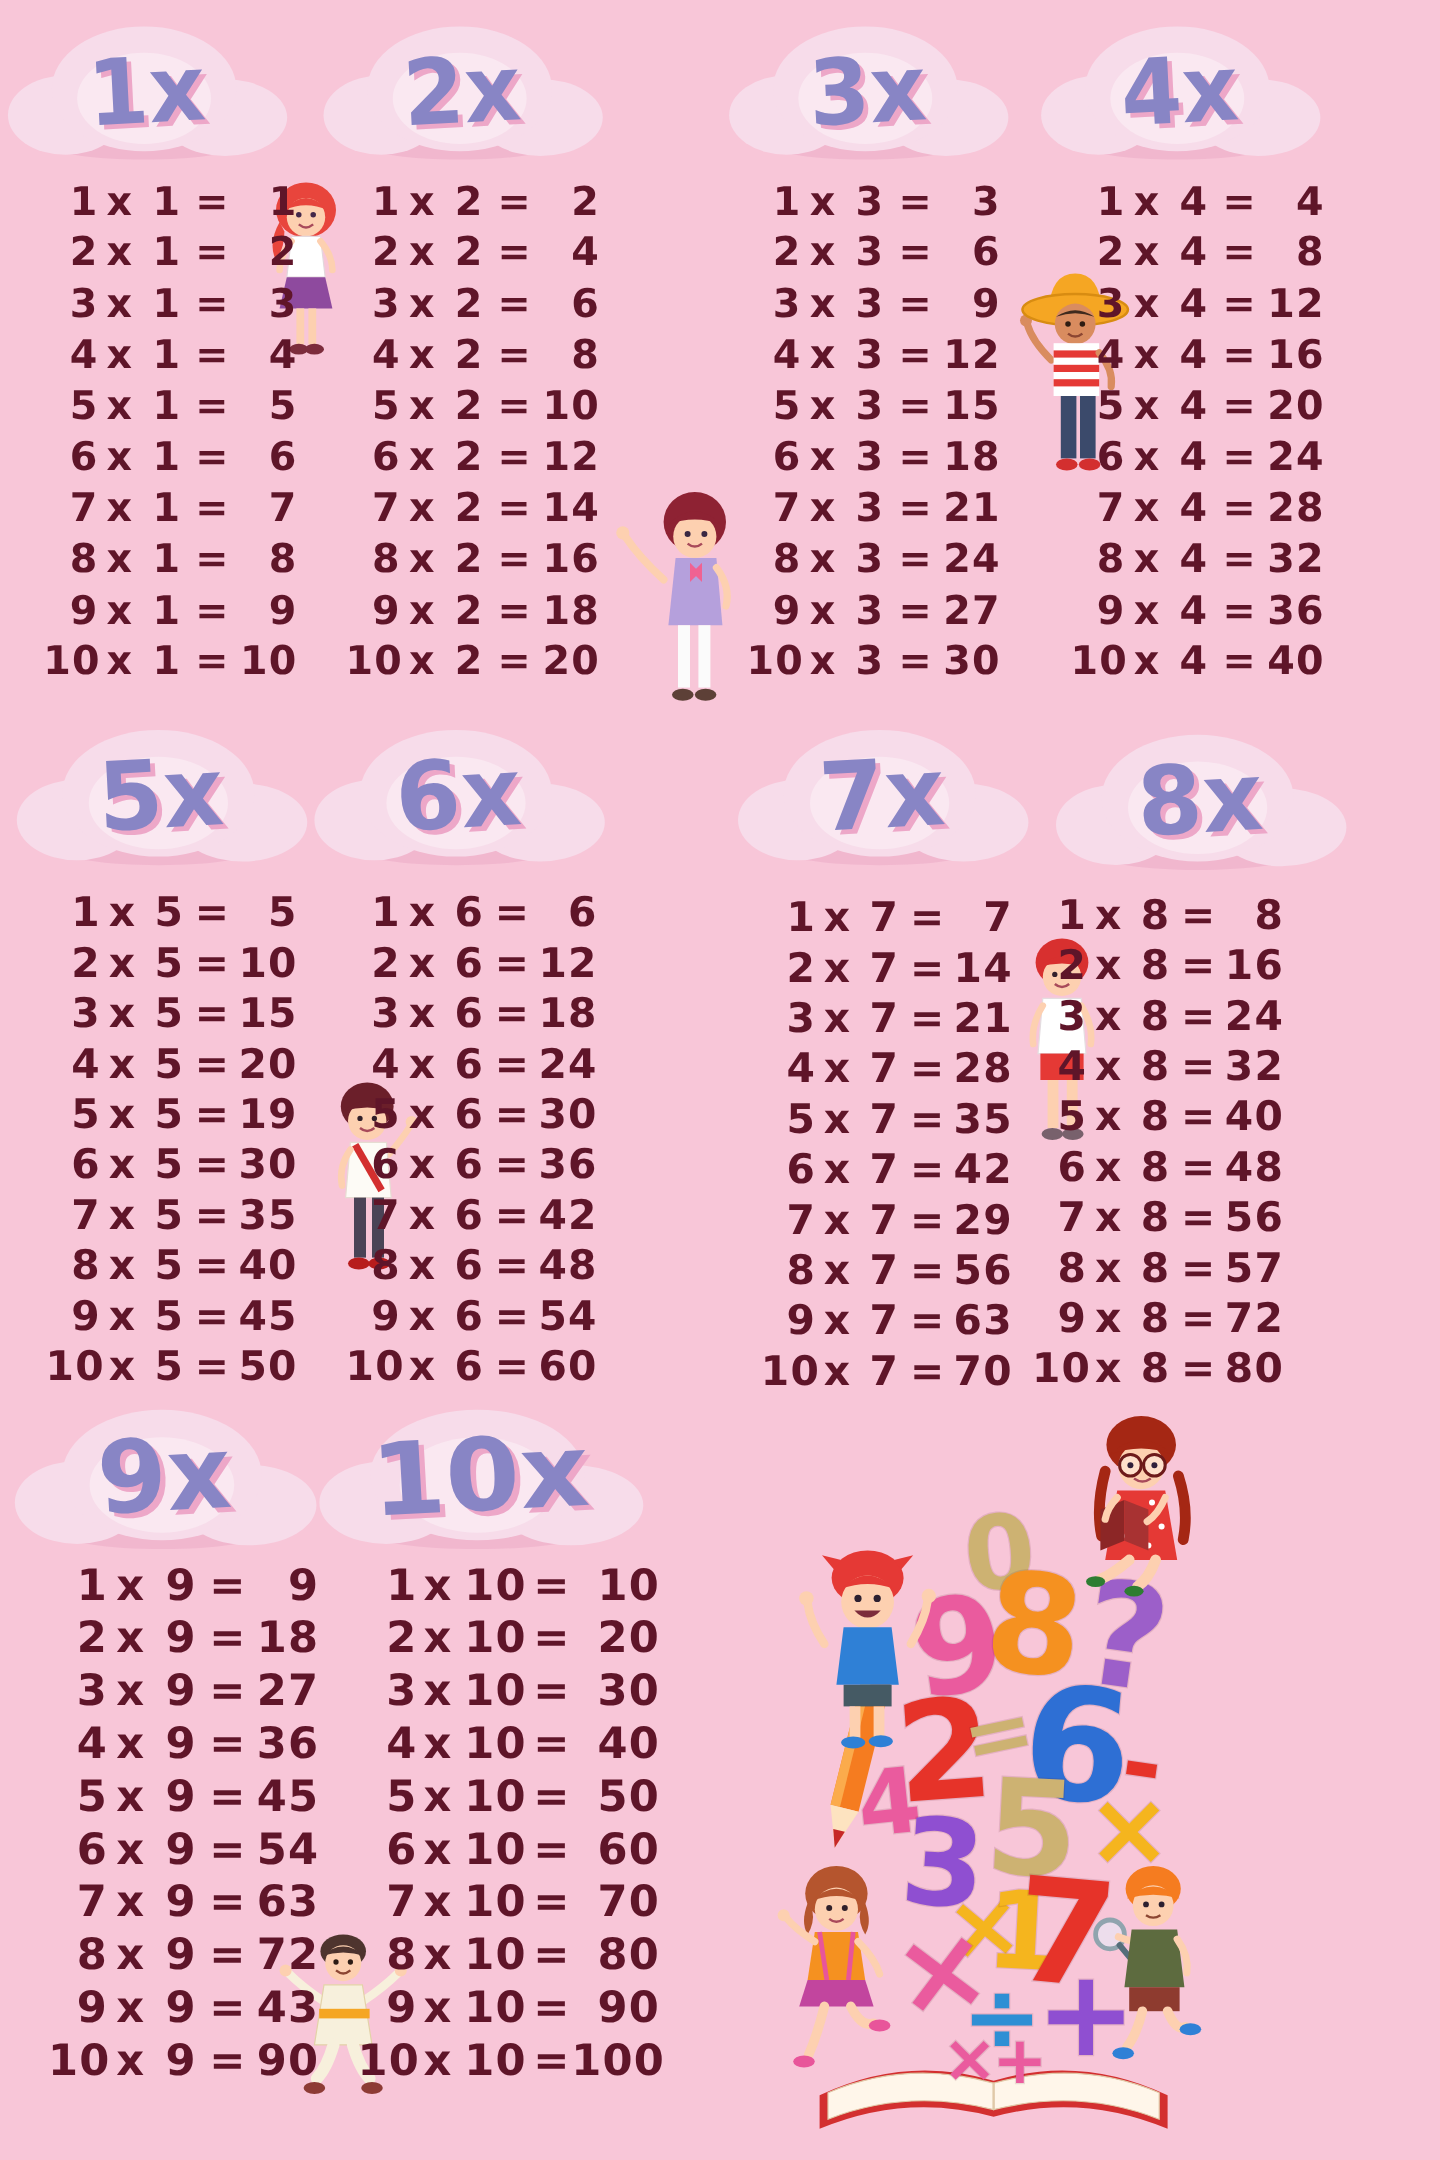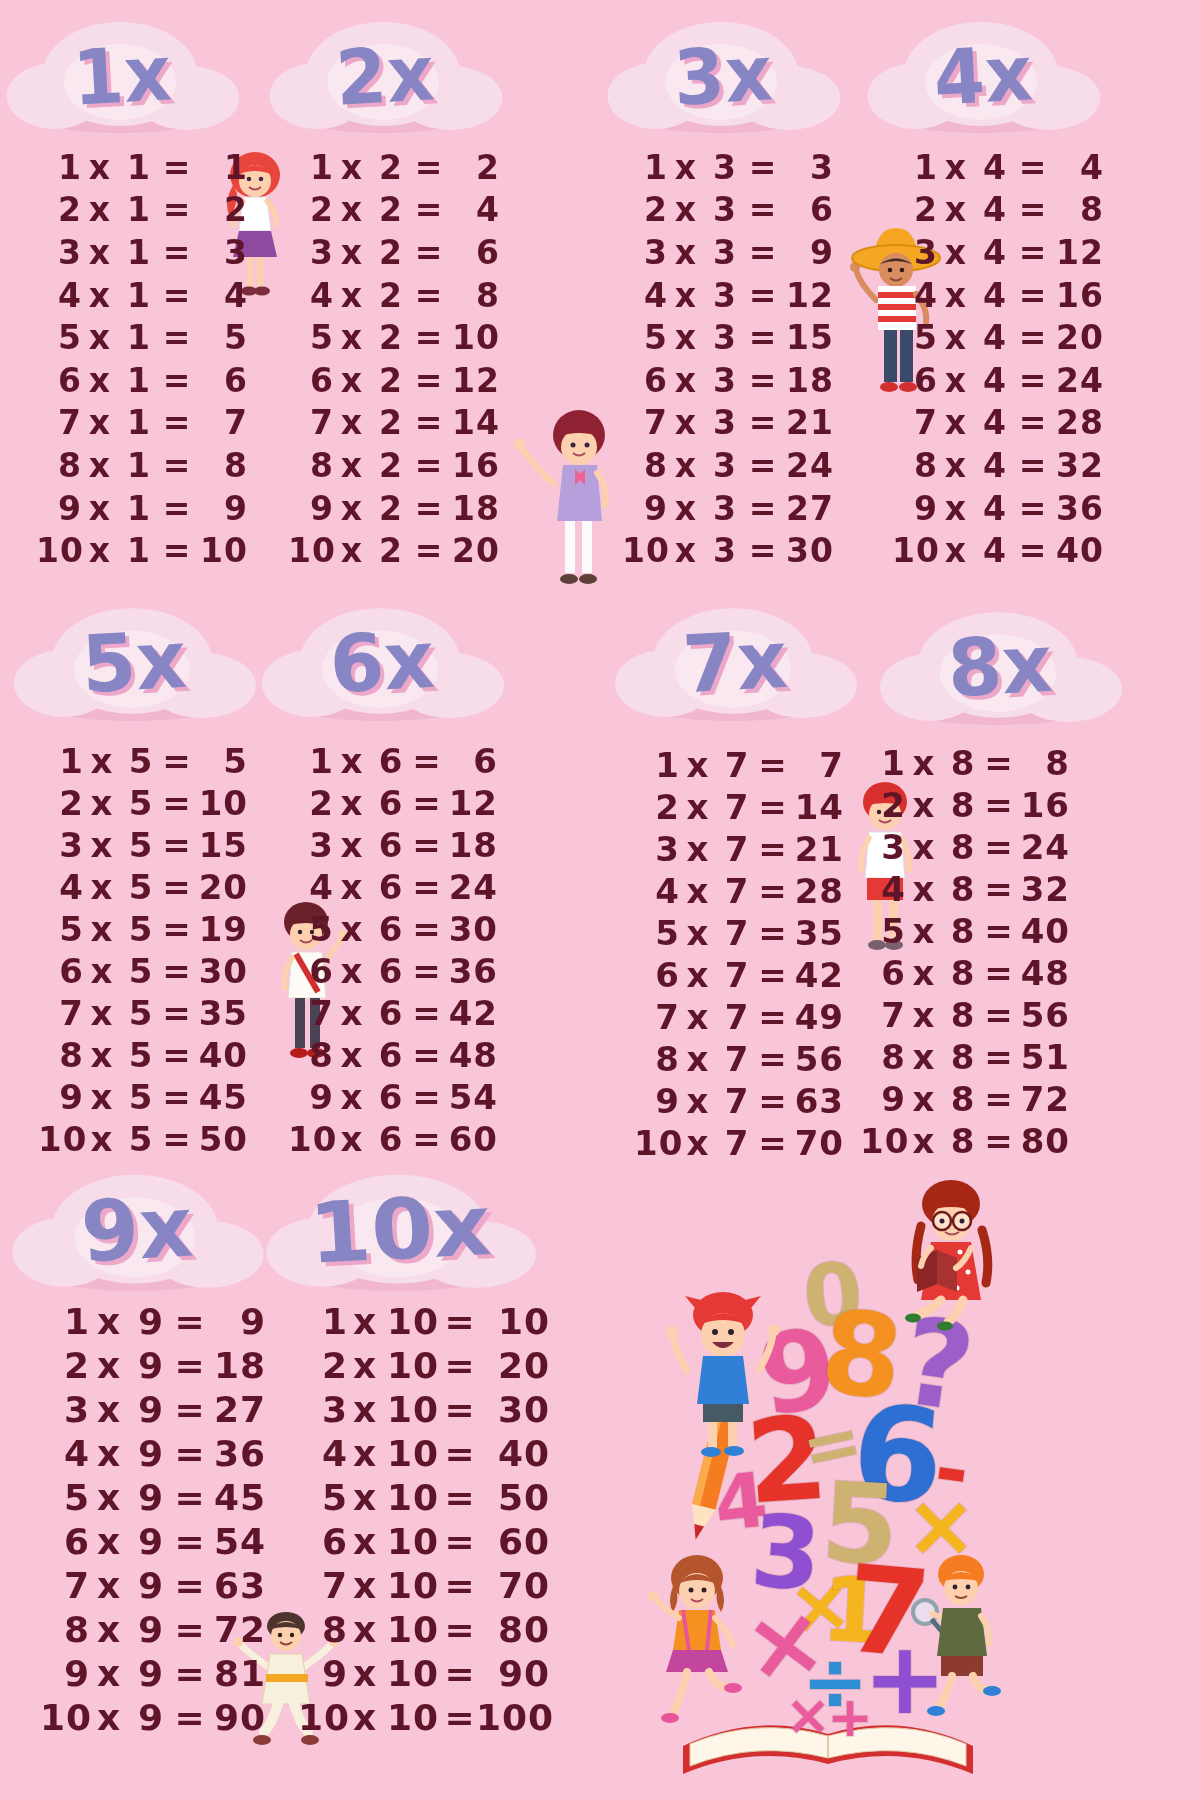--- a/index.html
+++ b/index.html
@@ -581,21 +581,21 @@
           <span class="op">x</span>
           <span class="b">7</span>
           <span class="op">=</span>
           <span class="p">42</span>
         </div>
         <div class="eq" style="height: 42px; grid-template-columns: 46px 36px 42px 30px 60px;">
           <span class="a">7</span>
           <span class="op">x</span>
           <span class="b">7</span>
           <span class="op">=</span>
-          <span class="p">49</span>
+          <span class="p">29</span>
         </div>
         <div class="eq" style="height: 42px; grid-template-columns: 46px 36px 42px 30px 60px;">
           <span class="a">8</span>
           <span class="op">x</span>
           <span class="b">7</span>
           <span class="op">=</span>
           <span class="p">56</span>
         </div>
         <div class="eq" style="height: 42px; grid-template-columns: 46px 36px 42px 30px 60px;">
           <span class="a">9</span>
@@ -671,21 +671,21 @@
           <span class="op">x</span>
           <span class="b">8</span>
           <span class="op">=</span>
           <span class="p">56</span>
         </div>
         <div class="eq" style="height: 42px; grid-template-columns: 46px 36px 42px 30px 60px;">
           <span class="a">8</span>
           <span class="op">x</span>
           <span class="b">8</span>
           <span class="op">=</span>
-          <span class="p">51</span>
+          <span class="p">57</span>
         </div>
         <div class="eq" style="height: 42px; grid-template-columns: 46px 36px 42px 30px 60px;">
           <span class="a">9</span>
           <span class="op">x</span>
           <span class="b">8</span>
           <span class="op">=</span>
           <span class="p">72</span>
         </div>
         <div class="eq" style="height: 42px; grid-template-columns: 46px 36px 42px 30px 60px;">
           <span class="a">10</span>
@@ -761,21 +761,21 @@
           <span class="op">x</span>
           <span class="b">9</span>
           <span class="op">=</span>
           <span class="p">72</span>
         </div>
         <div class="eq" style="height: 44px; grid-template-columns: 50px 38px 46px 32px 64px;">
           <span class="a">9</span>
           <span class="op">x</span>
           <span class="b">9</span>
           <span class="op">=</span>
-          <span class="p">81</span>
+          <span class="p">43</span>
         </div>
         <div class="eq" style="height: 44px; grid-template-columns: 50px 38px 46px 32px 64px;">
           <span class="a">10</span>
           <span class="op">x</span>
           <span class="b">9</span>
           <span class="op">=</span>
           <span class="p">90</span>
         </div>
       </div>
       <div class="cloud" style="left: 255px; top: 1158px; width: 290px; height: 136px;">

